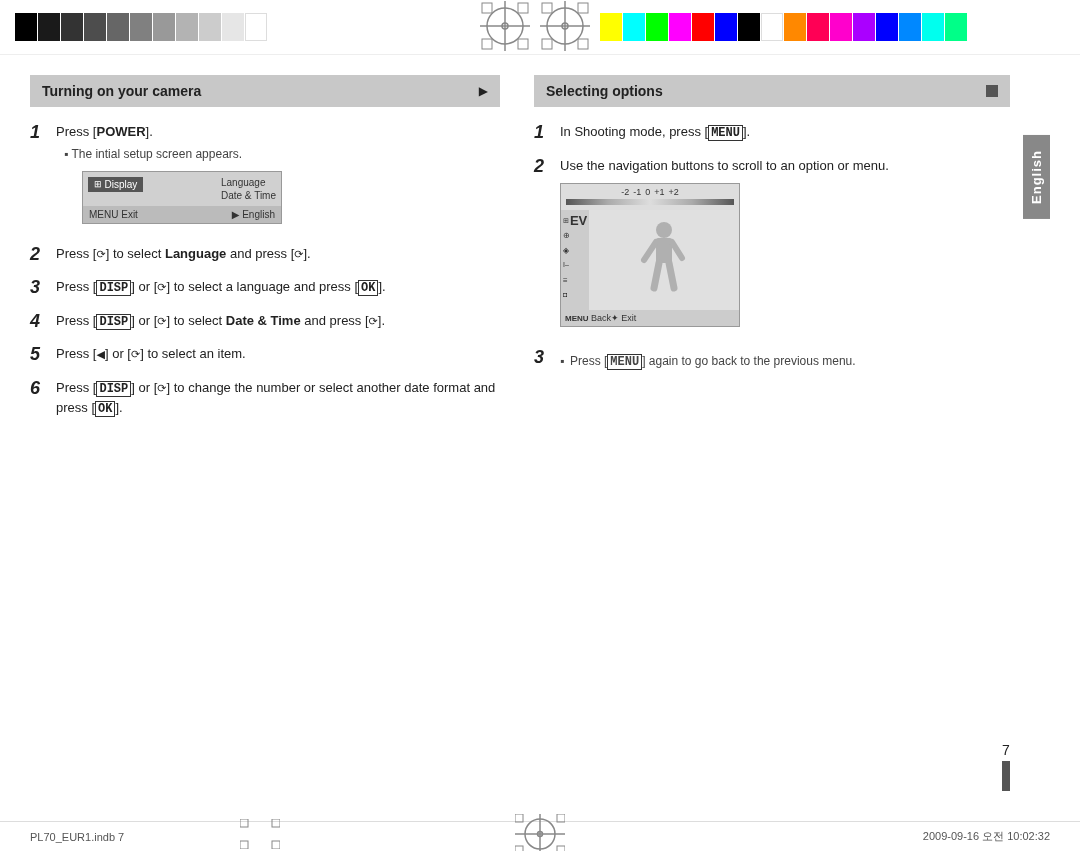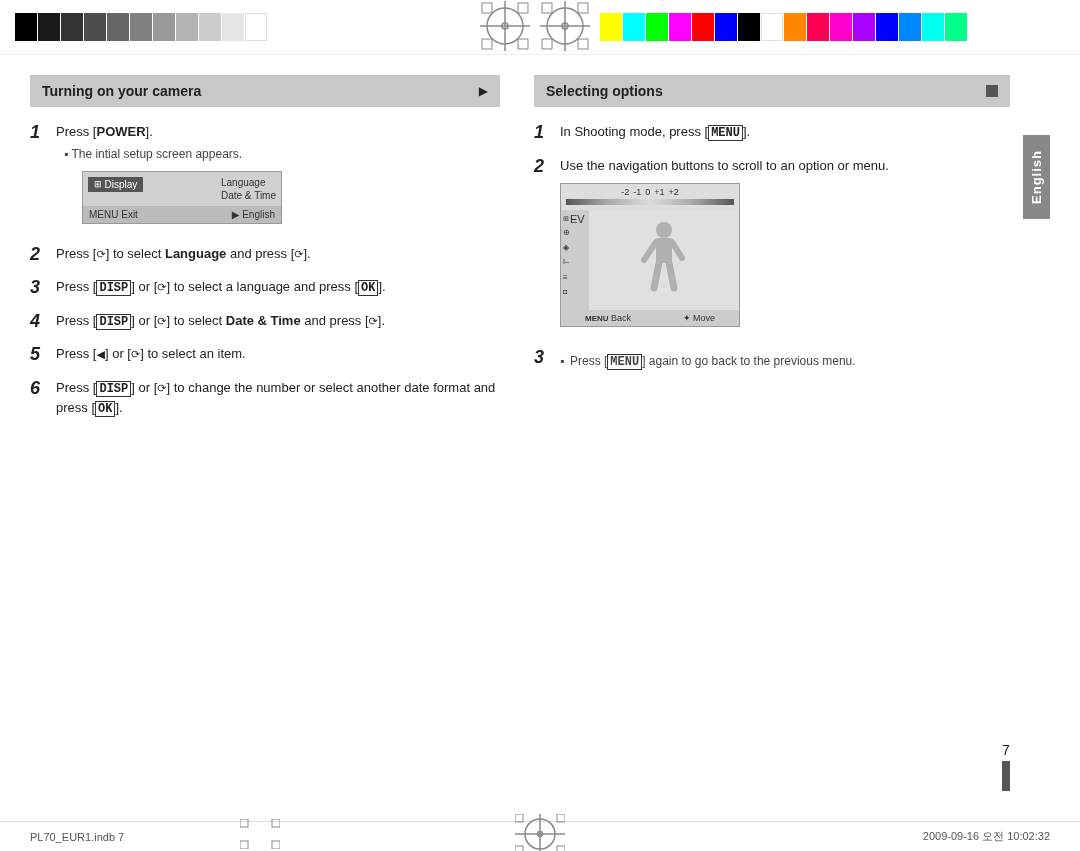--- a/index.html
+++ b/index.html
@@ -173,22 +173,21 @@
     .camera-screen {
       border: 1px solid #999;
       background: #f0f0f0;
       width: 180px;
       margin: 8px 0 8px 0;
       font-size: 10px;
     }
     .camera-screen-footer {
       background: #ccc;
       display: flex;
-      justify-content: space-between;
-      padding: 3px 24px;
+      padding: 3px 4px;
       font-size: 9px;
       color: #333;
     }
 
     
     .page-footer {
       position: absolute;
       bottom: 0;
       left: 0;
       right: 0;
@@ -395,21 +394,21 @@
               <span>+1</span>
               <span>+2</span>
             </div>
             <div style="height:6px; background: linear-gradient(to right, #555, #aaa, #ddd, #aaa, #555); margin:2px 0;"></div>
           </div>
           <div style="display:flex;">
 
             <div style="width:28px; background:#ccc; padding:3px 2px; display:flex; flex-direction:column; gap:3px;">
               <div style="font-size:8px; color:#333; display:flex; align-items:center; gap:1px;">
                 <span style="font-size:7px;">⊞</span>
-                <span style="font-size:11px; font-weight:normal;">EV</span>
+                <span style="font-size:13px; font-weight:bold;">EV</span>
               </div>
               <div style="font-size:8px; color:#333; height:12px;">⊕</div>
               <div style="font-size:8px; color:#333; height:12px;">◈</div>
               <div style="font-size:8px; color:#333; height:12px; font-size:7px;">I–</div>
               <div style="font-size:8px; color:#333; height:12px;">≡</div>
               <div style="font-size:8px; color:#333; height:12px; font-size:7px;">◘</div>
             </div>
 
             <div style="flex:1; background:#e0e0e0; height:100px; display:flex; align-items:center; justify-content:center;">
               <svg width="50" height="80" viewBox="0 0 50 80">
@@ -427,21 +426,21 @@
                 <line x1="30" y1="43" x2="35" y2="68" stroke="#b0b0b0" stroke-width="7" stroke-linecap="round"></line>
               </svg>
             </div>
           </div>
           <div class="camera-screen-footer">
             <span>
               <span style="font-weight:bold; font-size:8px;">MENU</span> Back
             </span>
             <span>
               <span style="font-size:9px;">✦</span>
-              <span>Move</span>
+              <span>Exit</span>
             </span>
           </div>
         </div>
       </div>
     </div>
 
     <div class="step step-group">
       <div class="step-number" style="font-style:italic; font-size:18px; font-weight:bold;">3</div>
       <div class="step-content">
         <ul class="bullet-list">

